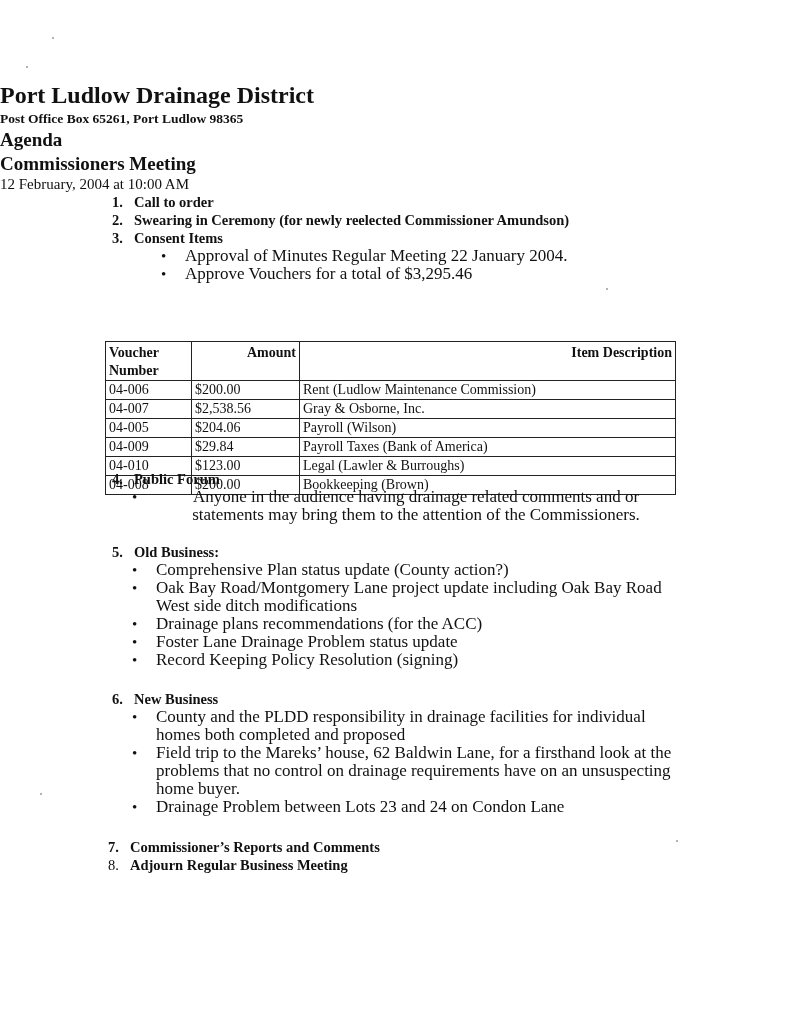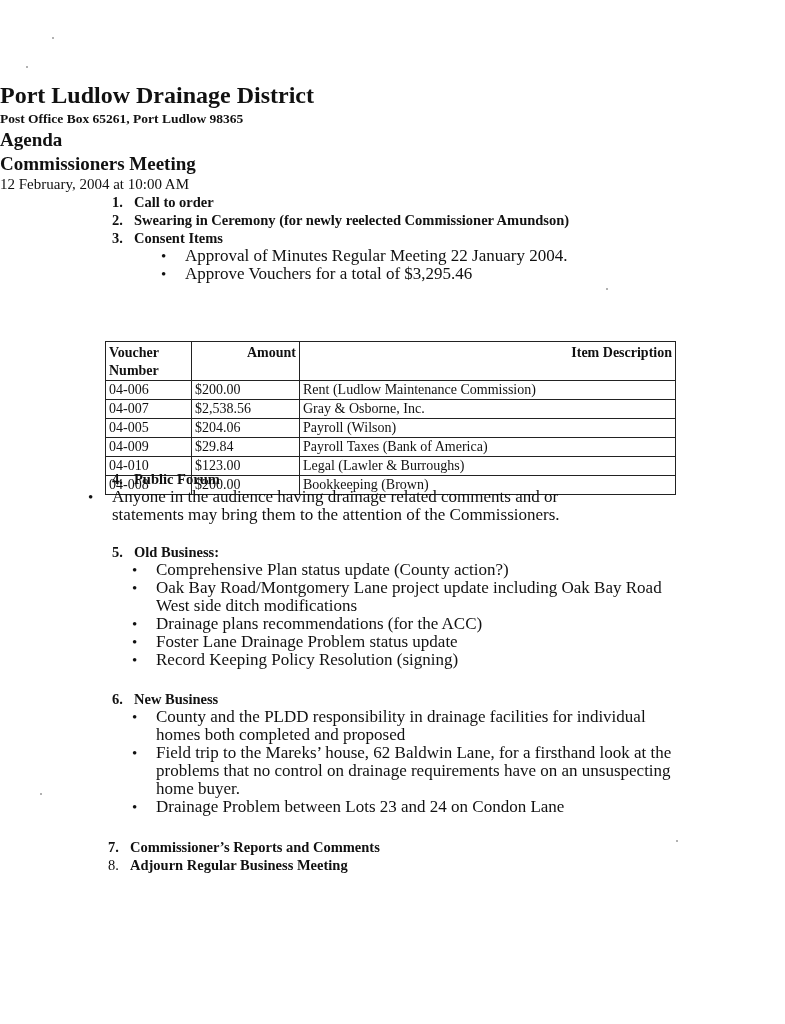--- a/index.html
+++ b/index.html
@@ -195,21 +195,21 @@
         <td>$200.00</td>
         <td>Bookkeeping (Brown)</td>
       </tr>
     </tbody>
   </table>
 
   <div class="section" style="top:470px;">
     <div class="item-heading">
       <span class="num">4.</span><span>Public Forum</span>
     </div>
-    <ul class="bullets" style="width:520px;">
+    <ul class="bullets" style="margin-left:44px; width:520px;text-align:center;">
       <li>Anyone in the audience having drainage related comments and or statements may bring them to the attention of the Commissioners.</li>
     </ul>
   </div>
 
   <div class="section" style="top:543px;">
     <div class="item-heading">
       <span class="num">5.</span><span>Old Business:</span>
     </div>
     <ul class="bullets" style="margin-left:44px; width:520px;">
       <li>Comprehensive Plan status update (County action?)</li>

